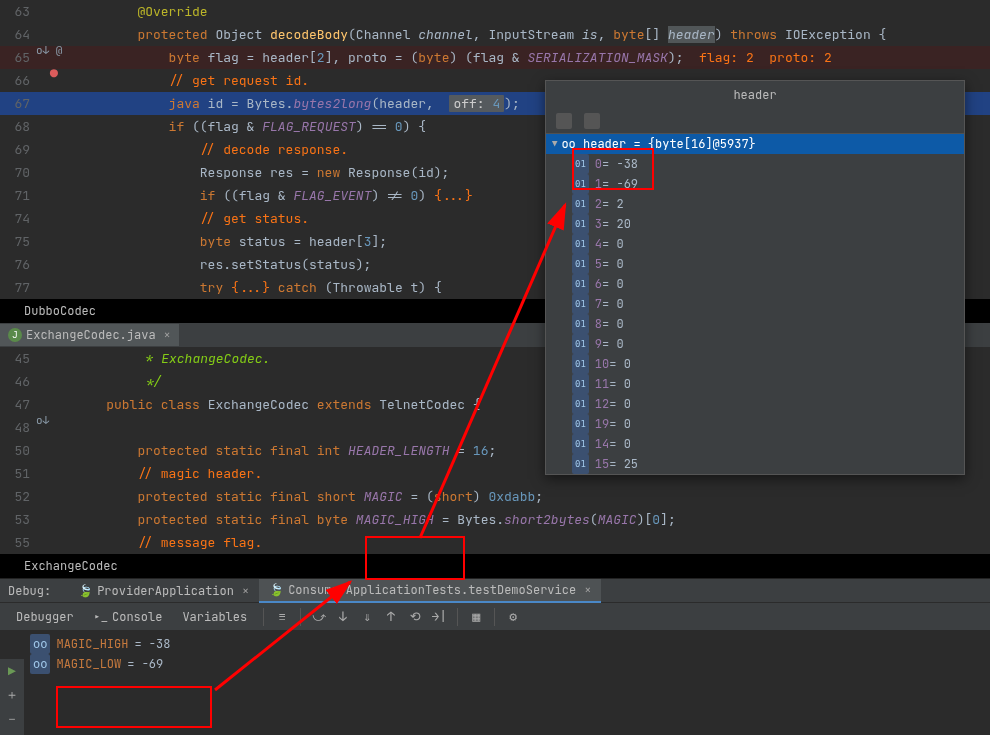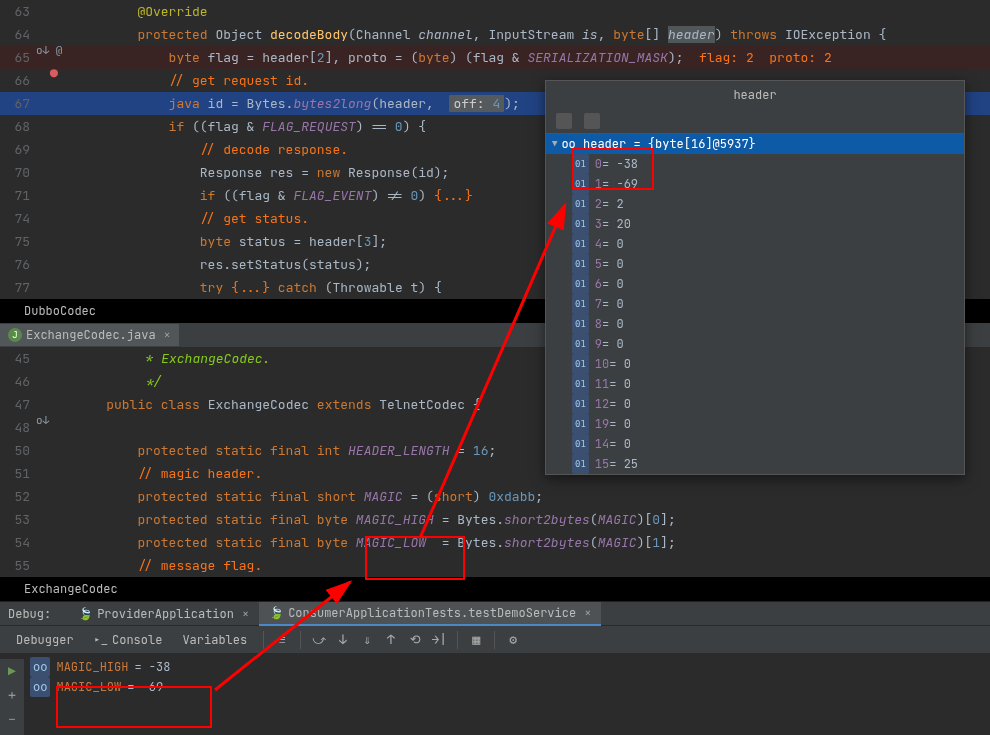--- a/index.html
+++ b/index.html
@@ -81,21 +81,20 @@
 
 <div class="code-pane" id="pane2">
     <div class="line"><span class="gutter">45</span><span class="gutter-icons"></span>       <span class="cmi">* ExchangeCodec.</span></div>
     <div class="line"><span class="gutter">46</span><span class="gutter-icons"></span>       <span class="cmi">*/</span></div>
     <div class="line"><span class="gutter">47</span><span class="gutter-icons"><span class="ov-icon" style="color:#8a9aa8">o↓</span></span>    <span class="kw">public class</span> <span class="cls">ExchangeCodec</span> <span class="kw">extends</span> TelnetCodec {</div>
     <div class="line"><span class="gutter">48</span><span class="gutter-icons"></span></div>
     <div class="line"><span class="gutter">50</span><span class="gutter-icons"></span>        <span class="kw">protected static final int</span> <span class="fld">HEADER_LENGTH</span> = <span class="num">16</span>;</div>
     <div class="line"><span class="gutter">51</span><span class="gutter-icons"></span>        <span class="cm">// magic header.</span></div>
     <div class="line"><span class="gutter">52</span><span class="gutter-icons"></span>        <span class="kw">protected static final short</span> <span class="fld">MAGIC</span> = (<span class="kw">short</span>) <span class="num">0xdabb</span>;</div>
     <div class="line"><span class="gutter">53</span><span class="gutter-icons"></span>        <span class="kw">protected static final byte</span> <span class="fld">MAGIC_HIGH</span> = Bytes.<span class="fld">short2bytes</span>(<span class="fld">MAGIC</span>)[<span class="num">0</span>];</div>
-    <div class="line"><span class="gutter">54</span><span class="gutter-icons"></span>        <span class="kw">protected static final byte</span> <span class="fld">MAGIC_LOW</span>  = Bytes.<span class="fld">short2bytes</span>(<span class="fld">MAGIC</span>)[<span class="num">1</span>];</div>
     <div class="line"><span class="gutter">55</span><span class="gutter-icons"></span>        <span class="cm">// message flag.</span></div>
   </div>
 <div class="crumb">ExchangeCodec</div>
 
 <div class="dbg-bar">
   <span style="margin-right:17px;">Debug:</span>
   <div id="dbg-tabs" style="display:flex;">
       <div class="dbg-tab">
         <span style="color:#6a9955">🍃</span>
         <span>ProviderApplication</span>

